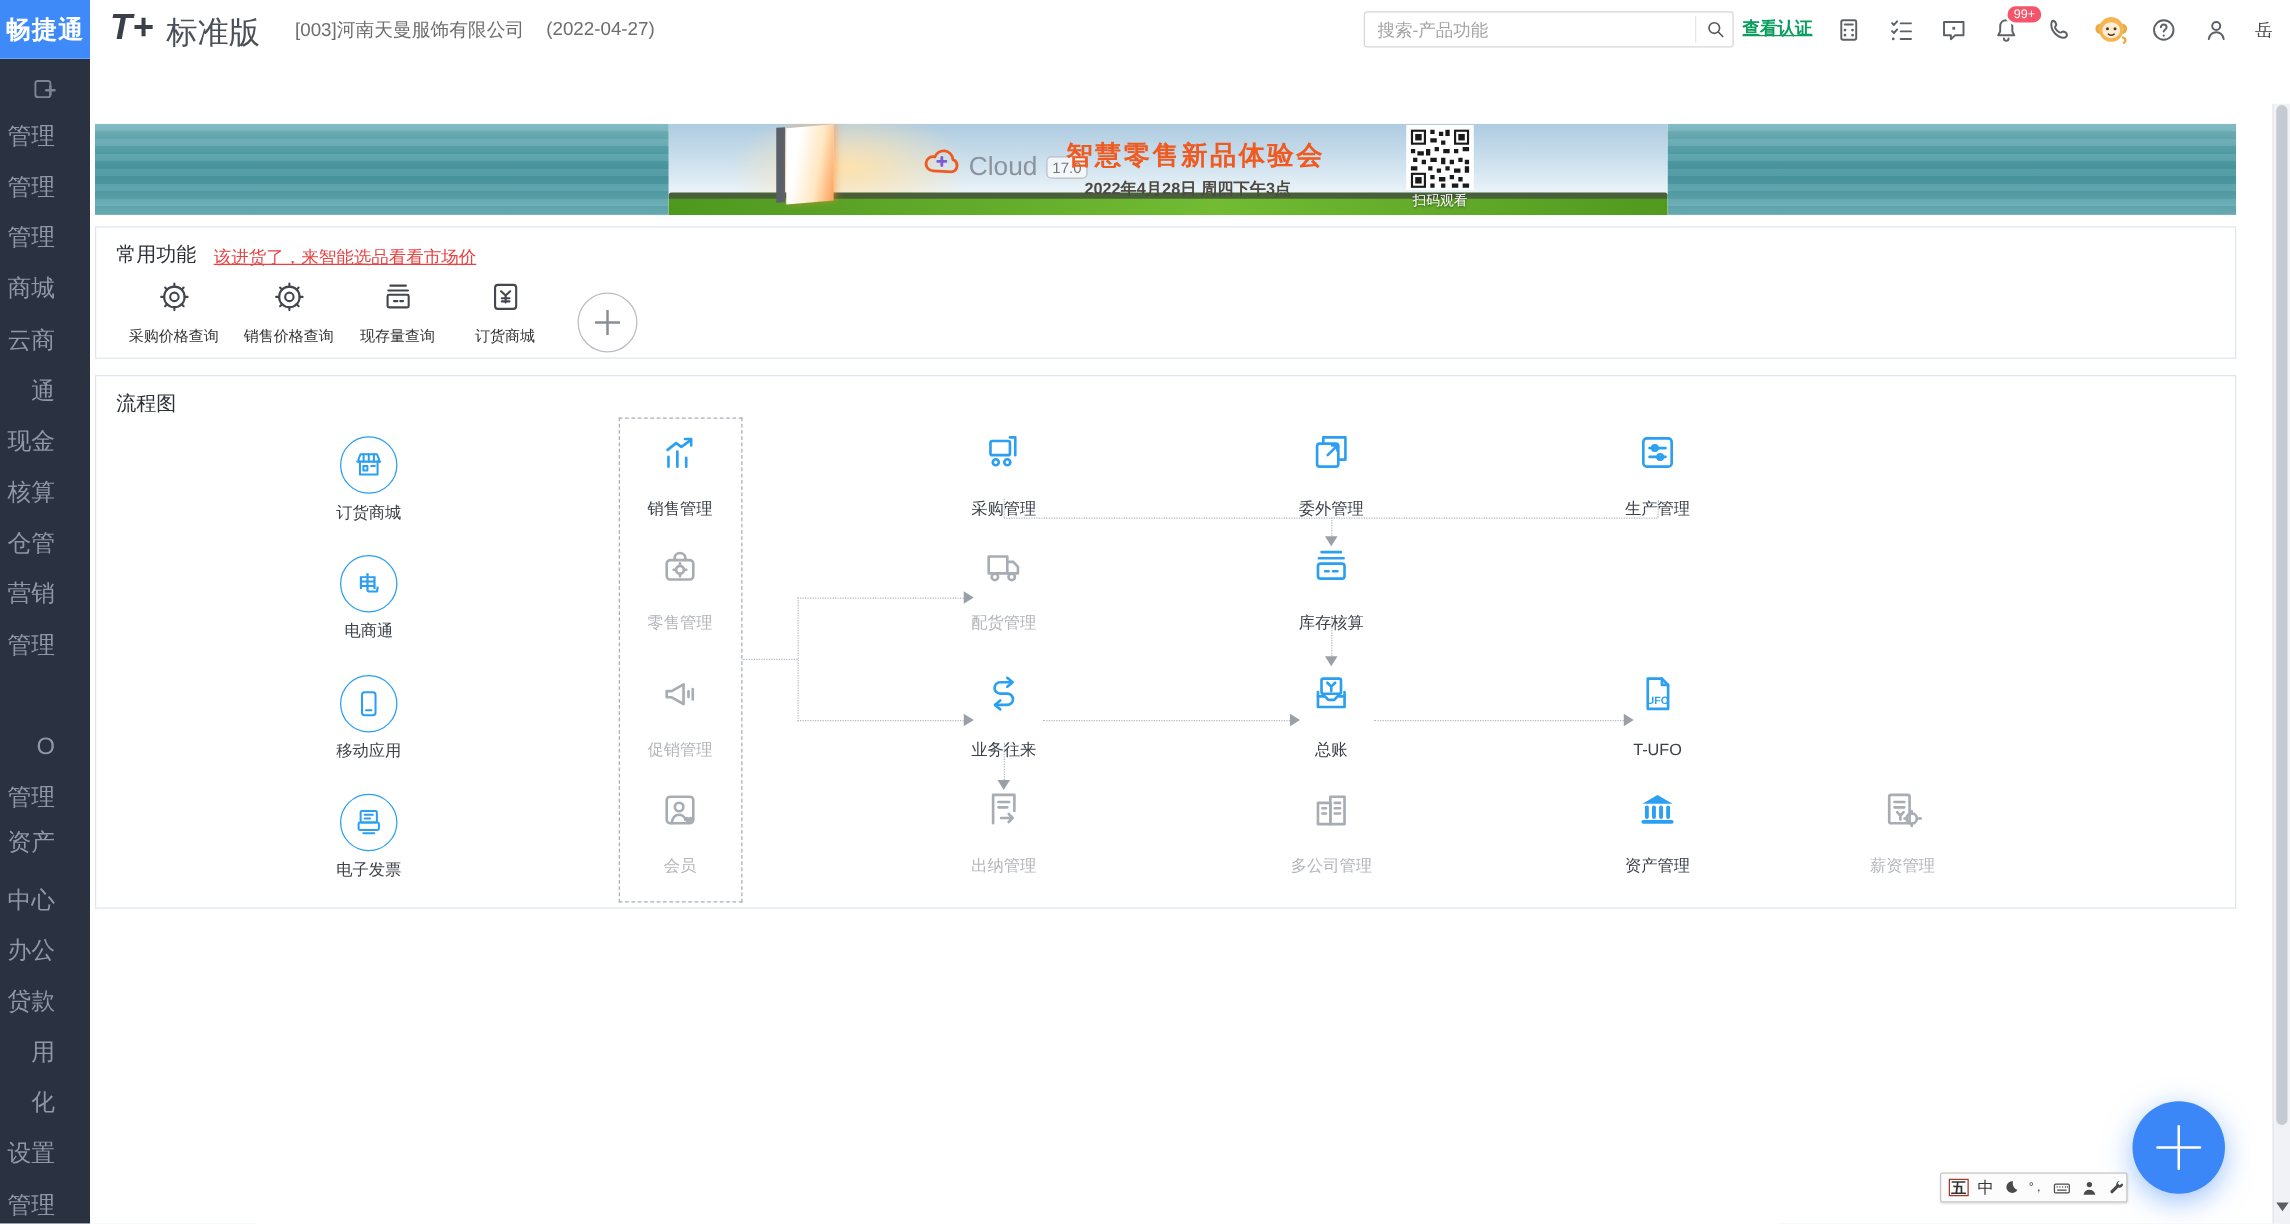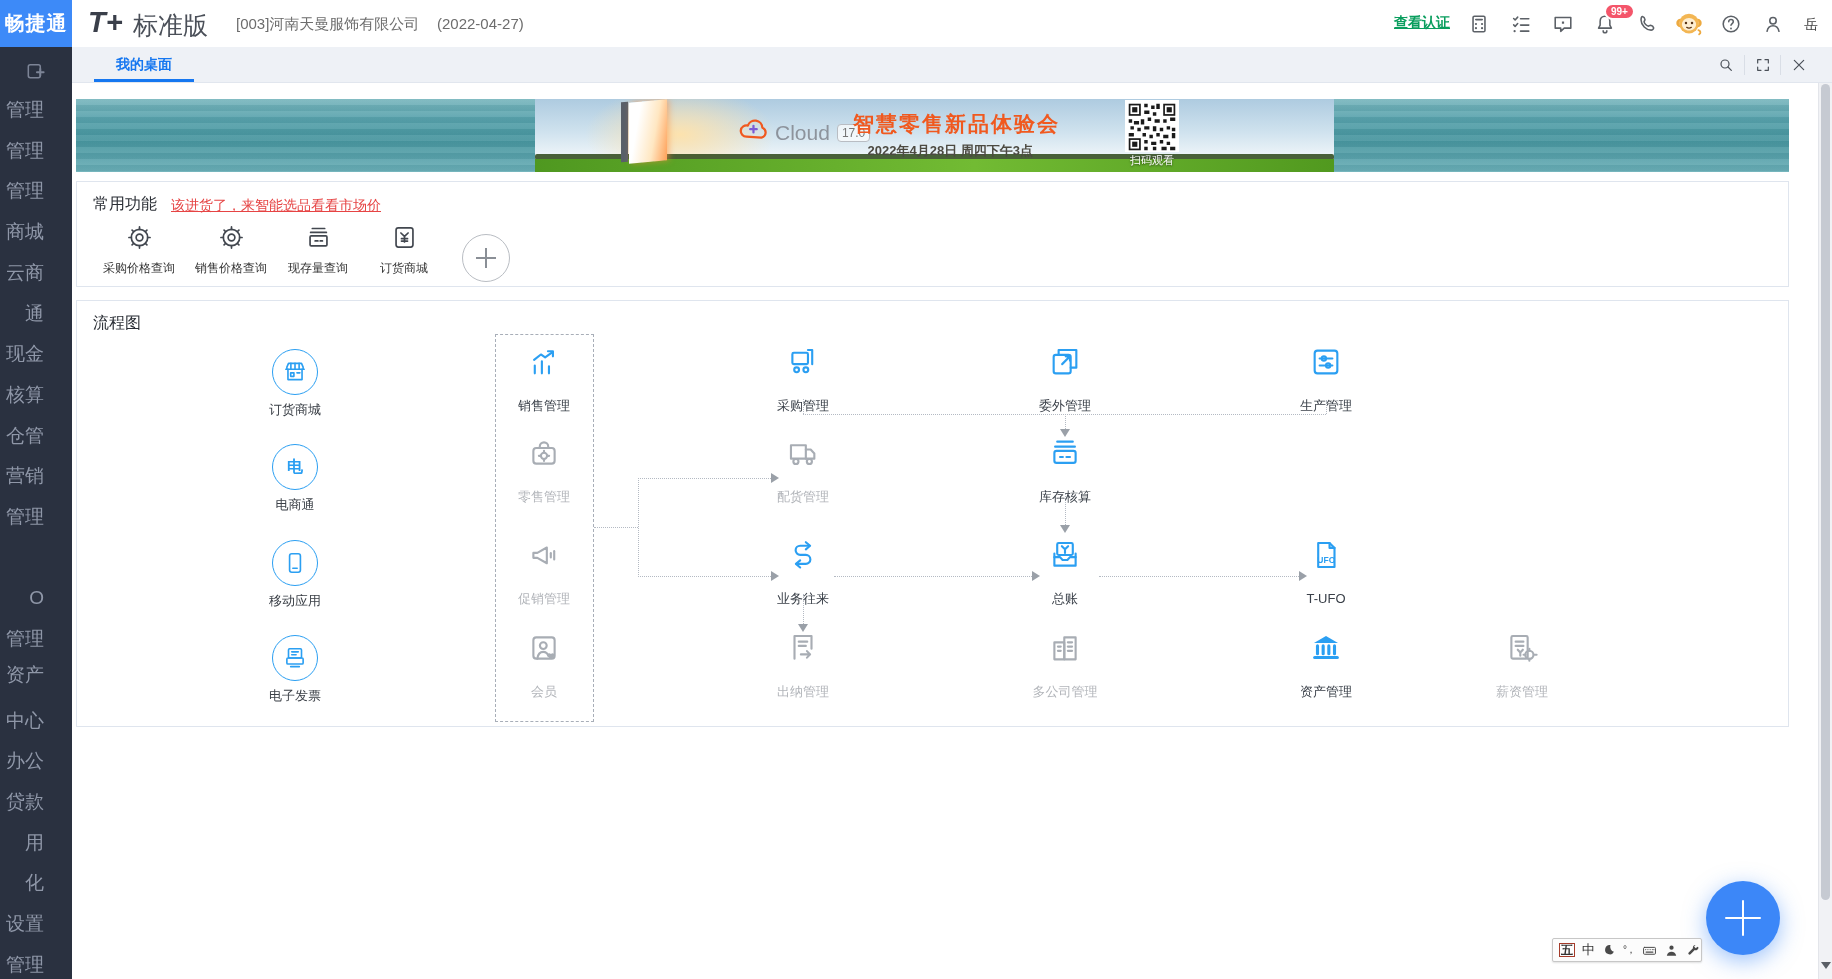--- a/index.html
+++ b/index.html
@@ -18,21 +18,21 @@
   .hdate{position:absolute;left:437px;top:15px;font-size:15px;color:#6d6d6d;}
   .searchwrap{position:absolute;left:1091px;top:9px;width:296px;height:29px;}
   .searchwrap input{width:100%;height:100%;border:1px solid #d6d6d6;border-radius:3px;background:#fff;
         padding:0 40px 0 10px;font-size:14px;color:#333;outline:none;font-family:inherit;}
   .searchwrap input::placeholder{color:#a3a3a3;}
   .search-ic{position:absolute;right:6px;top:4px;color:#555;border-left:1px solid #e4e4e4;padding-left:7px;height:21px;display:flex;align-items:center;}
   .certlink{position:absolute;left:1394px;top:14px;font-size:14px;font-weight:bold;color:#0a9e5e;
         text-decoration:underline;cursor:pointer;}
   .tb-icons{position:absolute;left:1458px;top:0;height:47px;display:flex;align-items:center;}
   .tb-ic{position:relative;width:42px;height:47px;display:flex;align-items:center;justify-content:center;color:#5c6167;cursor:pointer;}
-  .tb-badge{position:absolute;top:3px;left:20px;background:#f4556a;color:#fff;font-size:10px;font-weight:bold;
+  .tb-badge{position:absolute;top:3px;left:20px;background:#f4556a;color:#fff;font-size:10px;font-weight:normal;
         padding:1px 5px;border-radius:9px;border:2px solid #fff;line-height:11px;}
   .uname{position:absolute;left:1804px;top:16px;font-size:14px;color:#444;}
 
   
   .sidebar{position:absolute;left:0;top:47px;width:72px;height:932px;background:#2a3140;z-index:20;}
   .sb-new{position:absolute;top:12px;left:24px;color:#7c8496;cursor:pointer;}
   .sb-item{position:absolute;left:0;width:72px;height:41px;line-height:41px;text-align:right;
         padding-right:28px;font-size:19px;color:#8f97a8;white-space:nowrap;cursor:pointer;}
 
   
@@ -119,20 +119,29 @@
 <body>
 
 <div id="app">
 
   <div class="topbar">
     <div class="logo">畅捷通</div>
     <div class="tplus">T+</div>
     <div class="prodname">标准版</div>
     <div class="company">[003]河南天曼服饰有限公司</div>
     <div class="hdate">(2022-04-27)</div>
+    <div class="searchwrap">
+      <input type="text" placeholder="搜索-产品功能" style="">
+      <span class="search-ic" id="hdr-search-ic">
+          <svg viewBox="0 0 24 24" width="17" height="17" fill="none" stroke="currentColor" stroke-width="1.8" stroke-linecap="round" stroke-linejoin="round">
+            <circle cx="10.5" cy="10.5" r="6"></circle>
+            <path d="M15 15l5 5"></path>
+          </svg>
+        </span>
+    </div>
     <a class="certlink">查看认证</a>
     <div class="tb-icons" id="tb-icons">
         <span class="tb-ic">
           <svg viewBox="0 0 24 24" width="22" height="22" fill="none" stroke="currentColor" stroke-width="1.7" stroke-linecap="round" stroke-linejoin="round">
             <rect x="5.5" y="3.5" width="13" height="17" rx="1.5"></rect>
             <path d="M8.5 7.2h7"></path>
             <path d="M8.7 12h.01M15.3 12h.01M8.7 16.5h.01M15.3 16.5h.01" stroke-width="2.4"></path>
           </svg>
         </span>
         <span class="tb-ic">
@@ -216,41 +225,20 @@
       <div class="sb-item" style="top: 607px;">资产</div>
       <div class="sb-item" style="top: 652.5px;">中心</div>
       <div class="sb-item" style="top: 693.2px;">办公</div>
       <div class="sb-item" style="top: 733.9px;">贷款</div>
       <div class="sb-item" style="top: 774.6px;">用</div>
       <div class="sb-item" style="top: 815.3px;">化</div>
       <div class="sb-item" style="top: 856px;">设置</div>
       <div class="sb-item" style="top: 896.7px;">管理</div>
     </div>
 
-  <div class="tabbar">
-    <div class="tab-active">我的桌面</div>
-    <div class="tab-ics" id="tab-ics">
-        <span class="tab-ic">
-          <svg viewBox="0 0 24 24" width="16" height="16" fill="none" stroke="currentColor" stroke-width="1.8" stroke-linecap="round" stroke-linejoin="round">
-            <circle cx="10.5" cy="10.5" r="6"></circle>
-            <path d="M15 15l5 5"></path>
-          </svg>
-        </span>
-        <span class="tab-ic">
-          <svg viewBox="0 0 24 24" width="16" height="16" fill="none" stroke="currentColor" stroke-width="1.8" stroke-linecap="round" stroke-linejoin="round">
-            <path d="M4 9V4h5M15 4h5v5M20 15v5h-5M9 20H4v-5"></path>
-          </svg>
-        </span>
-        <span class="tab-ic">
-          <svg viewBox="0 0 24 24" width="16" height="16" fill="none" stroke="currentColor" stroke-width="1.8" stroke-linecap="round" stroke-linejoin="round">
-            <path d="M5 5l14 14M19 5L5 19"></path>
-          </svg>
-        </span>
-      </div>
-  </div>
 
   <div class="content">
 
     <div class="banner">
       <div class="bn-side" style="left:0;width:459px;"></div>
       <div class="bn-side" style="left:1258px;width:455px;"></div>
       <div class="bn-center">
         <div class="bn-glow"></div>
         <div class="bn-trees"></div>
         <div class="bn-grass"></div>

